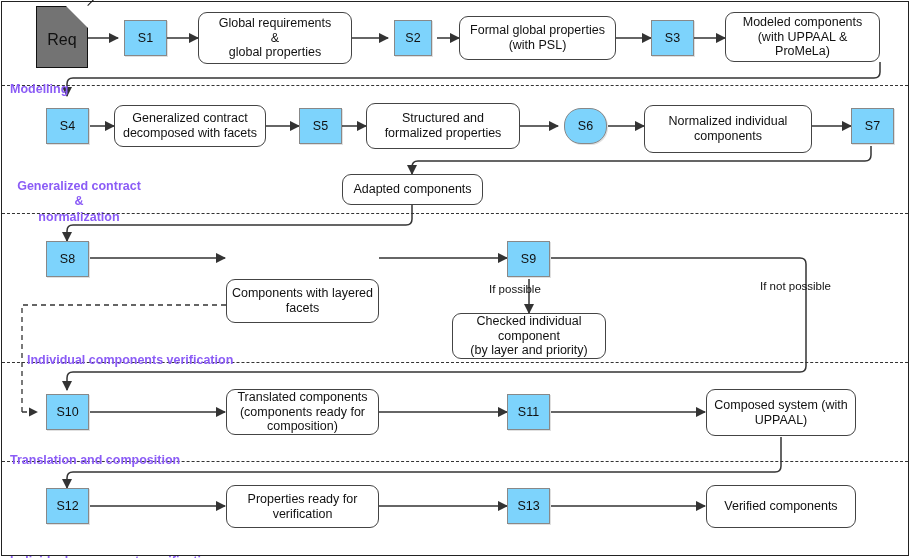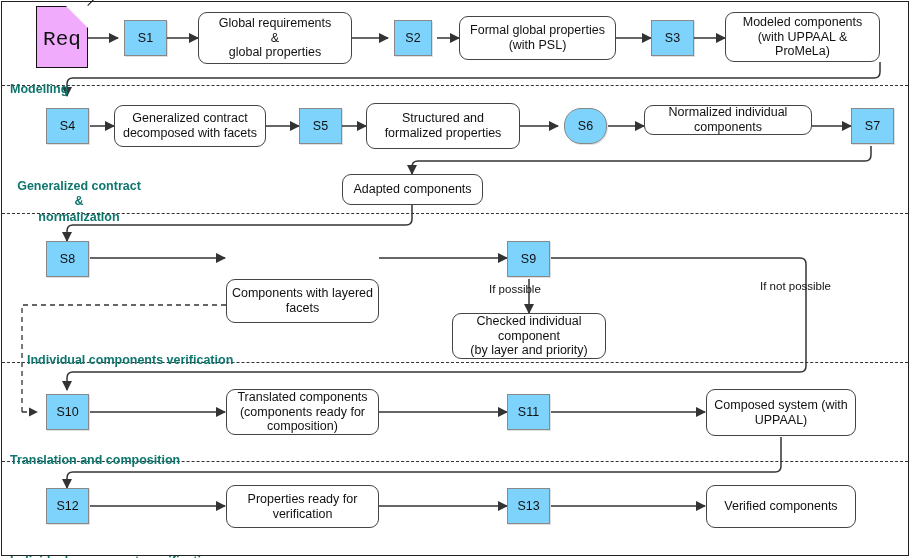--- a/index.html
+++ b/index.html
@@ -57,24 +57,24 @@
     box-shadow: 1px 1px 0 rgba(0,0,0,0.12);
   }
   .artifact {
     background: #ffffff;
     border: 1.1px solid #444;
     border-radius: 9px;
     font-size: 12.5px;
     padding: 2px 4px;
   }
   .doc {
-    background: #f0abfc;
+    background: #737373;
     border: 1.4px solid #111;
-    font-size: 21px;
-    font-family: Liberation Mono, monospace;
+    font-size: 16px;
+    font-family: Liberation Sans, sans-serif;
     padding-top: 6px;
   }
   .doc-fold {
     position: absolute;
     right: -1px;
     top: -1px;
     width: 0;
     height: 0;
     border-left: 22px solid transparent;
     border-top: 22px solid #ffffff;
@@ -87,21 +87,21 @@
     height: 0;
     border-top: 1.4px solid #111;
     transform-origin: right top;
     transform: rotate(135deg);
   }
   
   .phase-label {
     position: absolute;
     font-size: 12.5px;
     font-weight: bold;
-    color: #0f766e;
+    color: #8b5cf6;
     white-space: pre-line;
     line-height: 1.25;
   }
   .phase-label.centered { text-align: center; }
   
   .edge-label {
     position: absolute;
     font-size: 11.5px;
     color: #111;
     white-space: nowrap;
@@ -227,21 +227,21 @@
 
   <div class="node artifact" style="left:366px; top:103px; width:154px; height:46px; white-space:pre-line;">
     <span>Structured and
 formalized properties</span>
   </div>
 
   <div class="node step" style="left:564px; top:108px; width:43px; height:36px;border-radius:17px;">
     <span>S6</span>
   </div>
 
-  <div class="node artifact" style="left:644px; top:105px; width:168px; height:30px; white-space:pre-line;">
+  <div class="node artifact" style="left:644px; top:105px; width:168px; height:48px; white-space:pre-line;">
     <span>Normalized individual
 components</span>
   </div>
 
   <div class="node step" style="left:851px; top:108px; width:43px; height:36px;">
     <span>S7</span>
   </div>
 
   <div class="node artifact" style="left:342px; top:174px; width:141px; height:31px;">
     <span>Adapted components</span>

